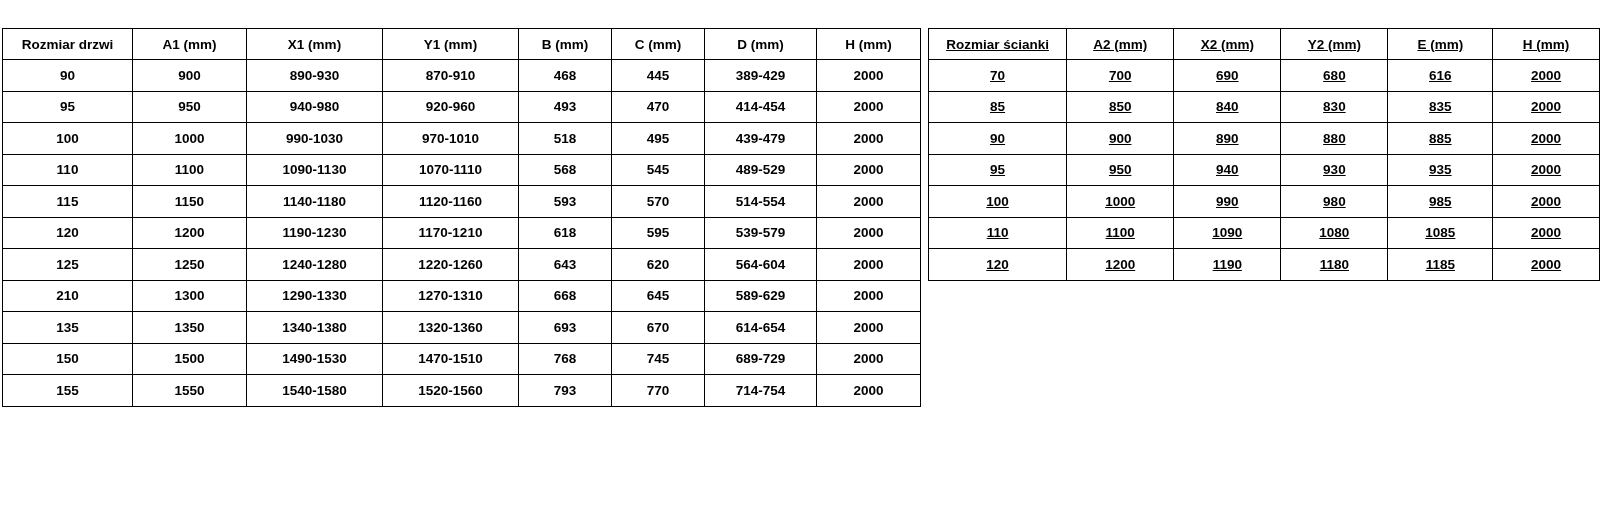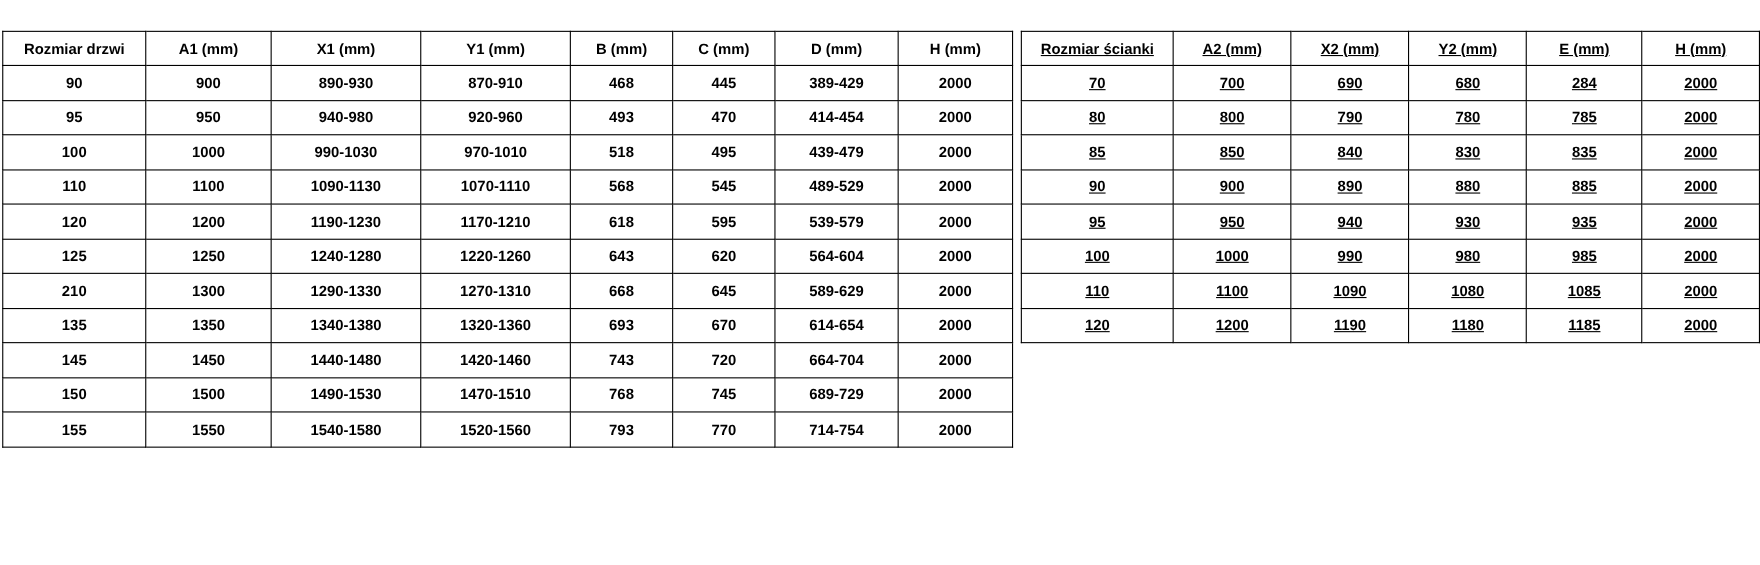--- a/index.html
+++ b/index.html
@@ -130,20 +130,30 @@
           <td>110</td>
           <td>1100</td>
           <td>1090-1130</td>
           <td>1070-1110</td>
           <td>568</td>
           <td>545</td>
           <td>489-529</td>
           <td>2000</td>
         </tr>
         <tr>
+          <td>115</td>
+          <td>1150</td>
+          <td>1140-1180</td>
+          <td>1120-1160</td>
+          <td>593</td>
+          <td>570</td>
+          <td>514-554</td>
+          <td>2000</td>
+        </tr>
+        <tr>
           <td>120</td>
           <td>1200</td>
           <td>1190-1230</td>
           <td>1170-1210</td>
           <td>618</td>
           <td>595</td>
           <td>539-579</td>
           <td>2000</td>
         </tr>
         <tr>
@@ -167,30 +177,20 @@
           <td>2000</td>
         </tr>
         <tr>
           <td>135</td>
           <td>1350</td>
           <td>1340-1380</td>
           <td>1320-1360</td>
           <td>693</td>
           <td>670</td>
           <td>614-654</td>
-          <td>2000</td>
-        </tr>
-        <tr>
-          <td>145</td>
-          <td>1450</td>
-          <td>1440-1480</td>
-          <td>1420-1460</td>
-          <td>743</td>
-          <td>720</td>
-          <td>664-704</td>
           <td>2000</td>
         </tr>
         <tr>
           <td>150</td>
           <td>1500</td>
           <td>1490-1530</td>
           <td>1470-1510</td>
           <td>768</td>
           <td>745</td>
           <td>689-729</td>
@@ -229,29 +229,21 @@
           <th>E (mm)</th>
           <th>H (mm)</th>
         </tr>
       </thead>
       <tbody>
         <tr>
           <td>70</td>
           <td>700</td>
           <td>690</td>
           <td>680</td>
-          <td>284</td>
-          <td>2000</td>
-        </tr>
-        <tr>
-          <td>80</td>
-          <td>800</td>
-          <td>790</td>
-          <td>780</td>
-          <td>785</td>
+          <td>616</td>
           <td>2000</td>
         </tr>
         <tr>
           <td>85</td>
           <td>850</td>
           <td>840</td>
           <td>830</td>
           <td>835</td>
           <td>2000</td>
         </tr>

